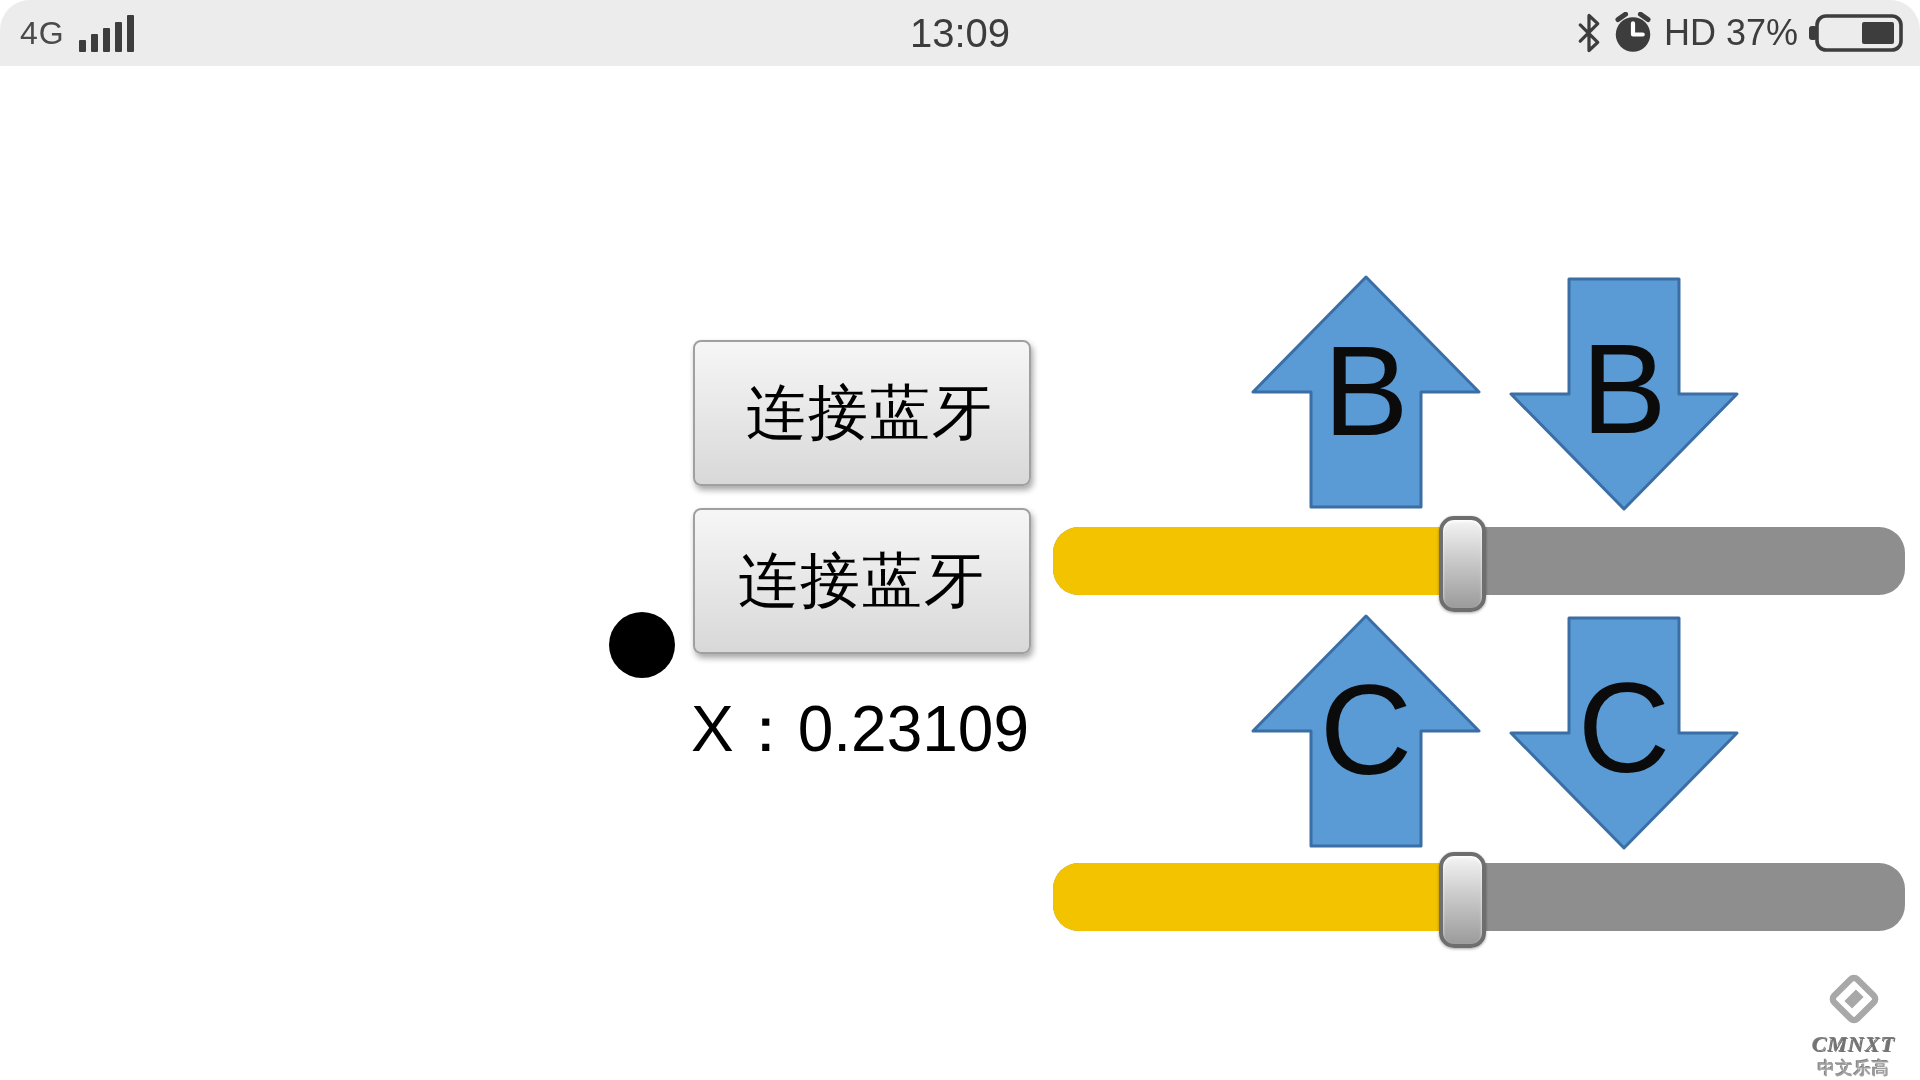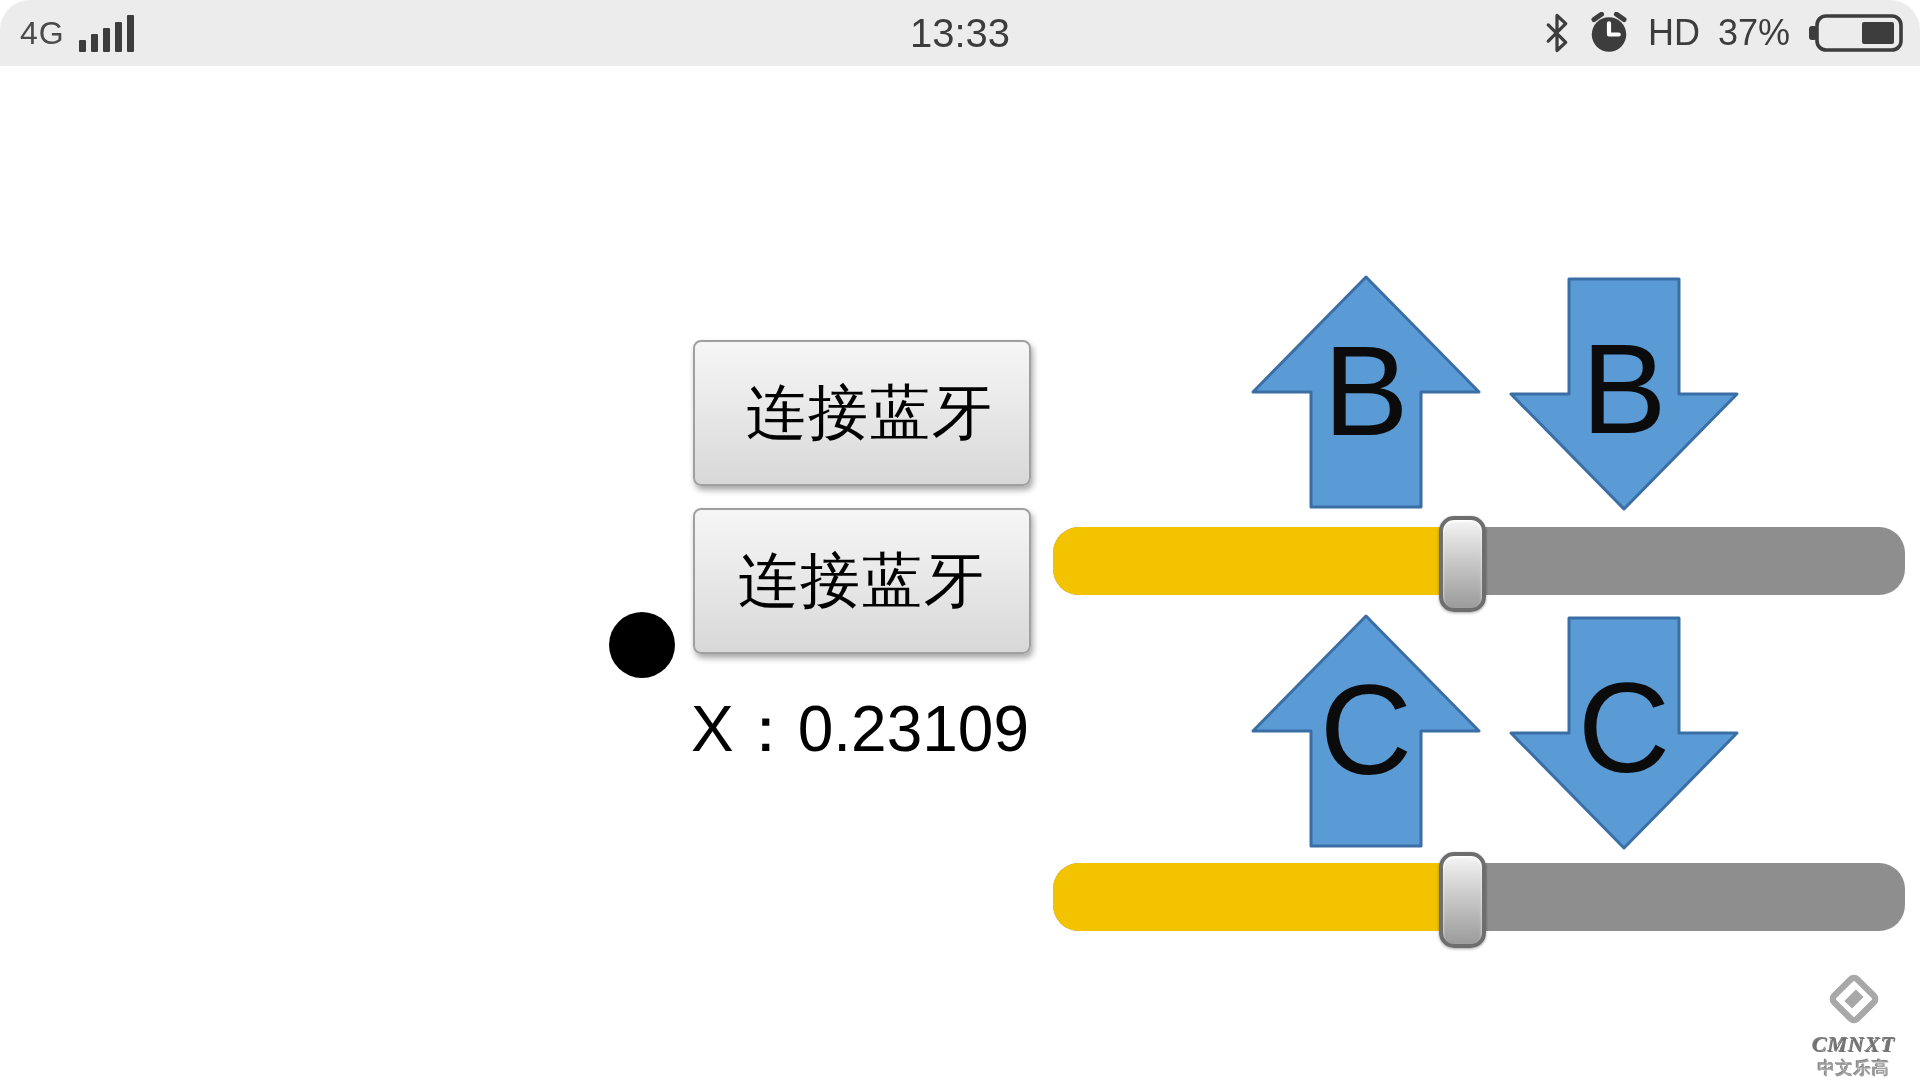--- a/index.html
+++ b/index.html
@@ -20,21 +20,21 @@
   .sb-left{display:flex;align-items:center;gap:14px;padding-left:20px;}
   .sb-net{font-size:32px;color:#4A4A4A;letter-spacing:1px;}
   .sig{display:flex;align-items:flex-end;gap:5px;height:38px;}
   .sig i{display:block;width:7px;background:var(--status-fg,#3D3D3D);border-radius:1px;}
   .sig i:nth-child(1){height:12px;}
   .sig i:nth-child(2){height:18px;}
   .sig i:nth-child(3){height:24px;}
   .sig i:nth-child(4){height:30px;}
   .sig i:nth-child(5){height:37px;}
   .sb-center{position:absolute;left:0;right:0;text-align:center;font-size:40px;color:#3C3C3C;}
-  .sb-right{display:flex;align-items:center;gap:18px;padding-right:16px;z-index:2;}
+  .sb-right{display:flex;align-items:center;gap:10px;padding-right:16px;z-index:2;}
   .sb-right .txt{font-size:36px;color:#3D3D3D;}
 
   
   .title-bar{
     position:absolute;left:0;top:66px;width:1920px;height:58px;
     background:linear-gradient(180deg,var(--titlebar-top,#A8A8A8) 0%,var(--titlebar-bottom,#787878) 100%);
     border-bottom:1px solid #6B6B6B;
     display:flex;align-items:center;padding-left:14px;
   }
   .title-bar span{
@@ -107,21 +107,21 @@
       <span class="sb-net">4G</span>
       <span class="sig">
           <i></i>
           <i></i>
           <i></i>
           <i></i>
           <i></i>
         </span>
     </div>
     <div class="sb-center">
-      <span>13:33</span>
+      <span>13:09</span>
     </div>
     <div class="sb-right">
       <svg width="26" height="40" viewBox="0 0 20 32">
         <path d="M10 2 L10 30 L17 23.5 L3 9.5 M10 2 L17 8.5 L3 22.5" fill="none" stroke="#3D3D3D" stroke-width="2.6" stroke-linejoin="round" stroke-linecap="round"></path>
       </svg>
       <svg width="42" height="42" viewBox="0 0 28 28">
         <line x1="4" y1="5" x2="9" y2="1.5" stroke="#3D3D3D" stroke-width="3.4" stroke-linecap="round"></line>
         <line x1="24" y1="5" x2="19" y2="1.5" stroke="#3D3D3D" stroke-width="3.4" stroke-linecap="round"></line>
         <circle cx="14" cy="15" r="11.5" fill="#3D3D3D"></circle>
         <path d="M14 15 L14 7.5 M14 15 L20.5 15" stroke="#FFF" stroke-width="2.8" stroke-linecap="round"></path>

